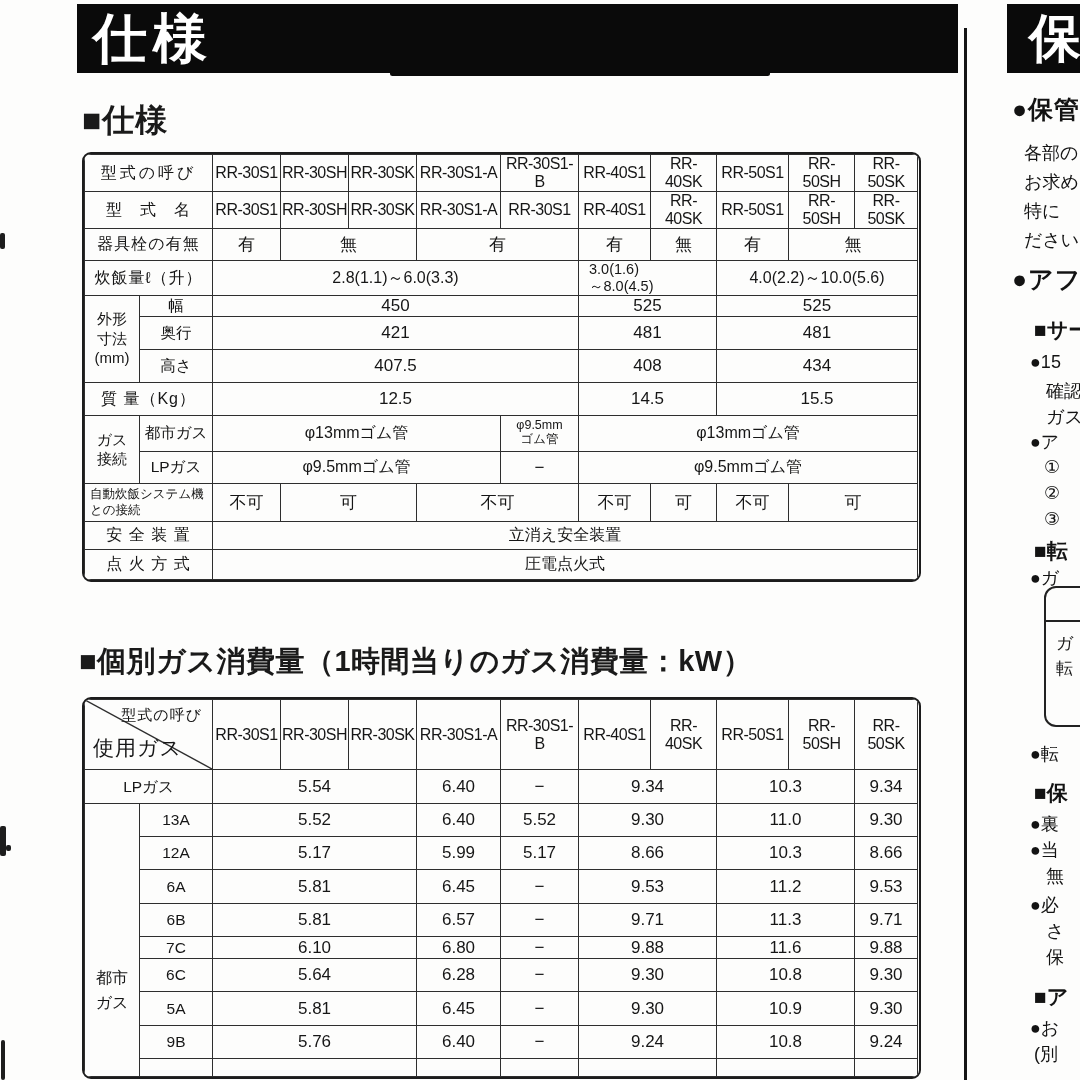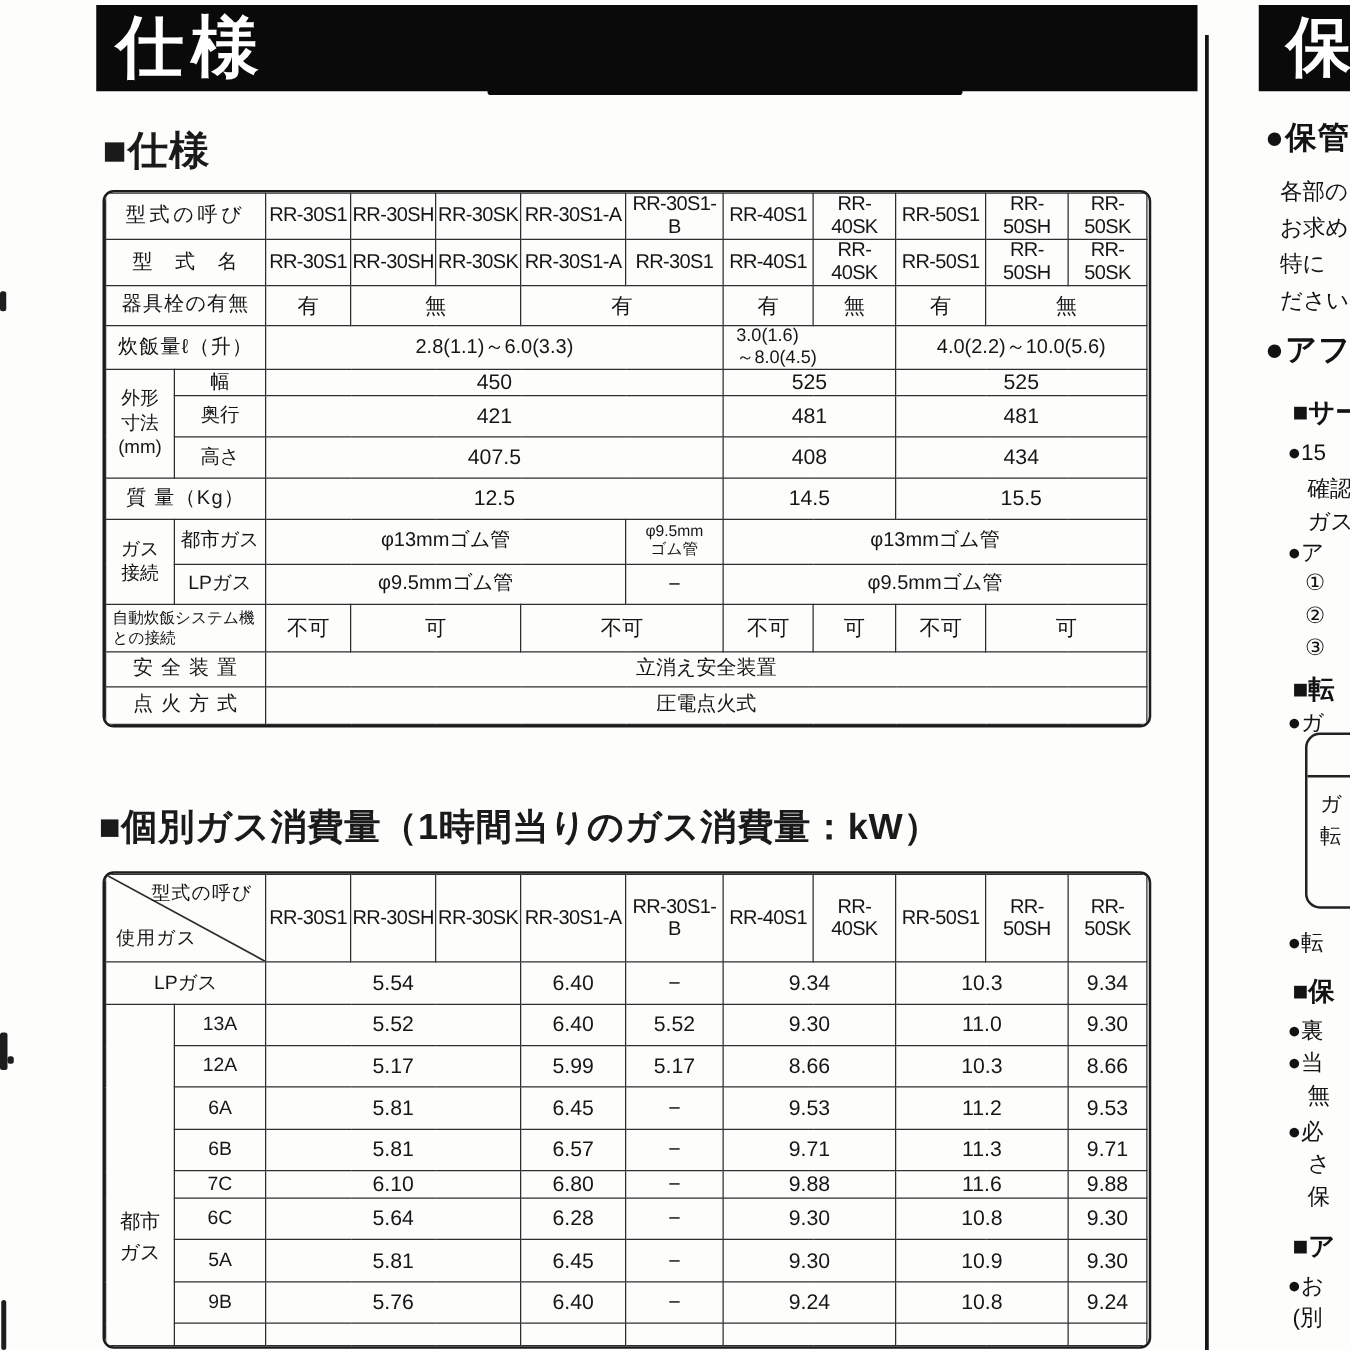--- a/index.html
+++ b/index.html
@@ -42,21 +42,21 @@
   td.outer{font-size:15px;line-height:1.3;}
   td.model{font-size:16px;letter-spacing:-0.5px;padding:0 1px;}
   td.v16{font-size:16px;}
   td.val2l{font-size:14.5px;text-align:left;padding-left:10px;line-height:1.15;}
   td.small2{font-size:12.5px;line-height:1.1;}
   td.leftsm{font-size:12.5px;text-align:left;padding-left:5px;letter-spacing:0;line-height:1.3;}
   td.citygroup{font-size:16px;vertical-align:top;padding-top:162px;line-height:1.55;}
   td.diag{position:relative;padding:0;}
   td.diag svg{position:absolute;inset:0;width:100%;height:100%;}
   td.diag .dt{position:absolute;top:7px;right:10px;font-size:15px;letter-spacing:1px;}
-  td.diag .db{position:absolute;bottom:9px;left:8px;font-size:15px;letter-spacing:1px;}
+  td.diag .db{position:absolute;bottom:9px;left:8px;font-size:21px;letter-spacing:1px;}
 
   
   #right-column{position:absolute;left:1006px;top:0;width:230px;height:1080px;}
   .rline{position:absolute;white-space:nowrap;color:#131313;}
   .rh1{font-size:25px;font-weight:900;letter-spacing:1px;}
   .rh2{font-size:21px;font-weight:900;}
   .rb{font-size:18px;}
   .rbox{position:absolute;left:38px;top:586px;width:180px;height:141px;border:2.5px solid #222;border-radius:12px;box-sizing:border-box;}
   .rbox .rbox-top{height:32px;border-bottom:2px solid #222;}
   .rbox .l1{position:absolute;left:10px;top:44px;font-size:17px;}

